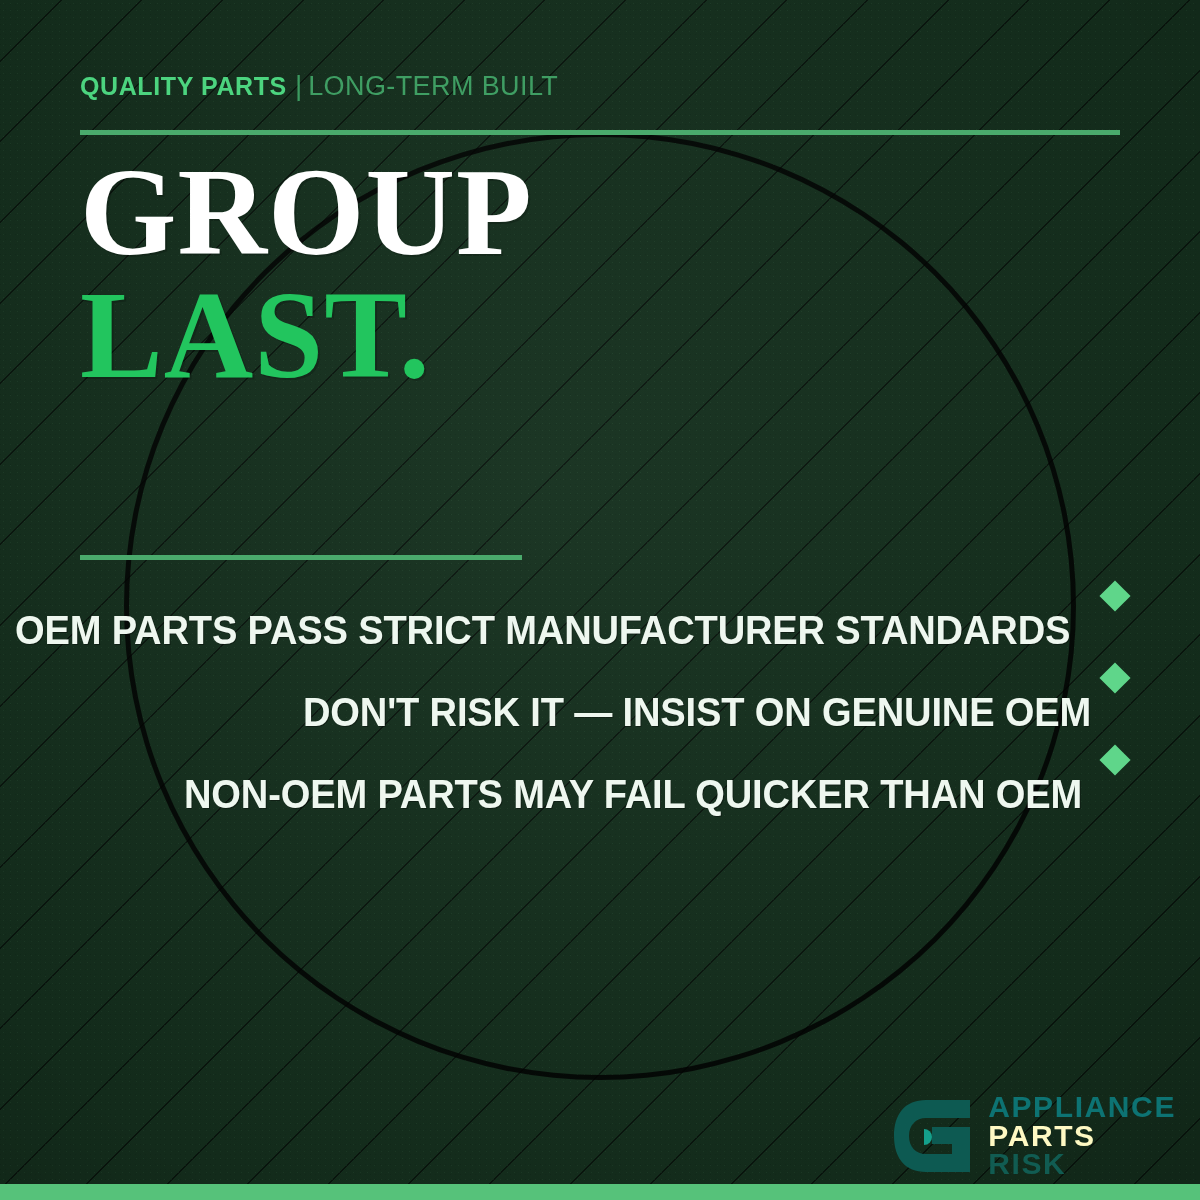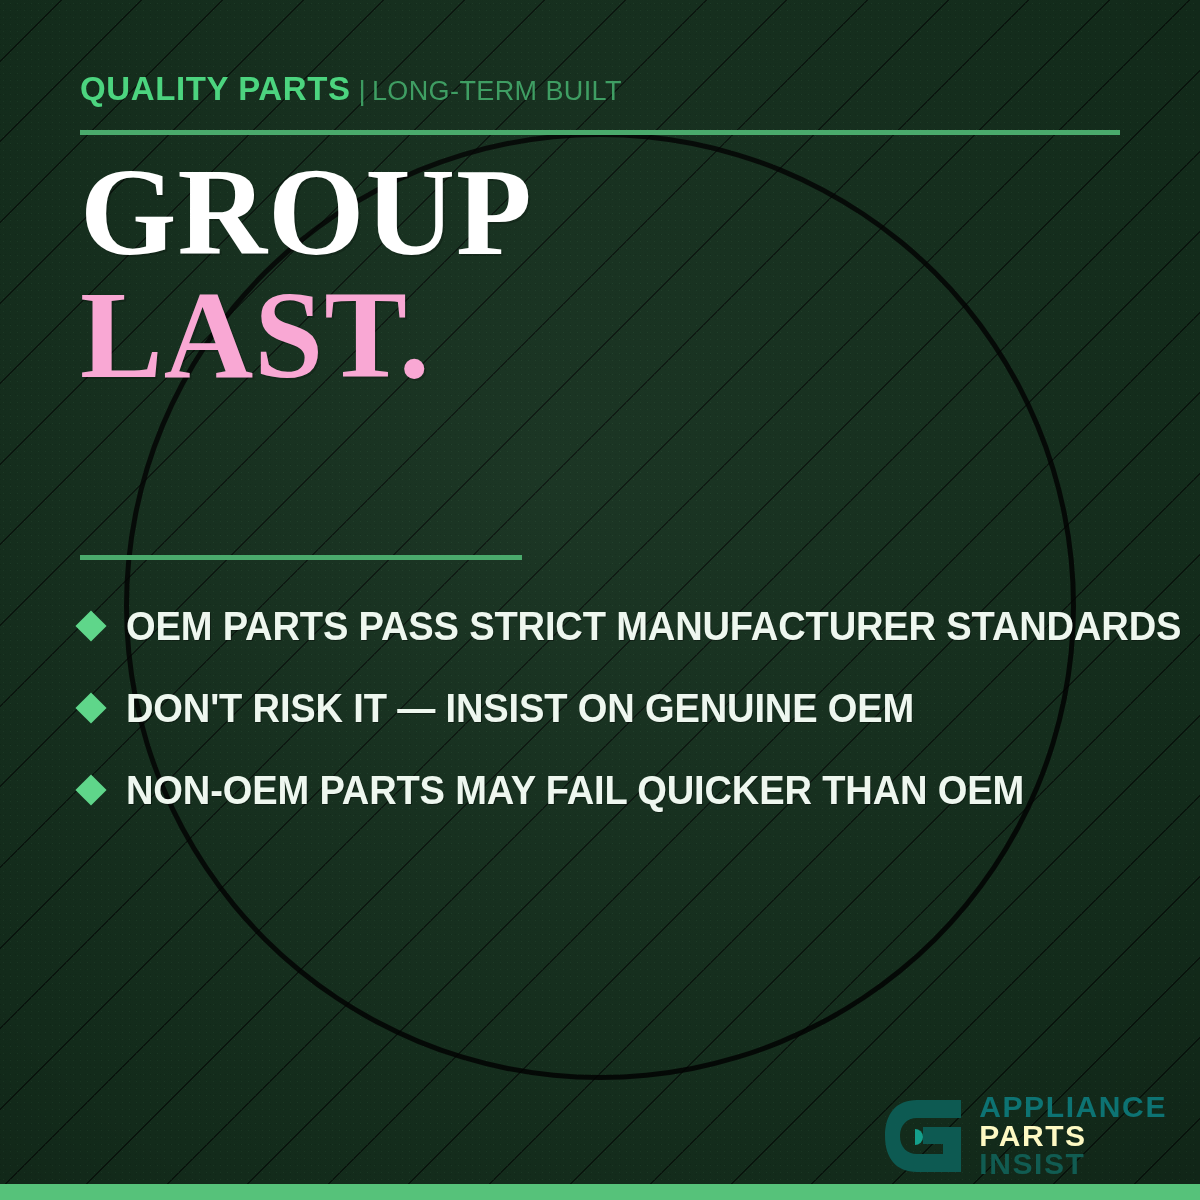--- a/index.html
+++ b/index.html
@@ -78,21 +78,21 @@
   }
 
   .eyebrow {
     position: absolute;
     left: 80px;
     top: 72px;
     white-space: nowrap;
     line-height: 1;
   }
   .eyebrow-main {
-    font-size: 33px;
+    font-size: 25px;
     font-weight: bold;
     letter-spacing: 0.6px;
     color: #4cd47f;
   }
   .eyebrow-sep {
     font-size: 28px;
     font-weight: normal;
     color: #3c9a60;
     margin: 0 6px 0 8px;
   }
@@ -118,42 +118,43 @@
     top: 152px;
     font-family: "Liberation Serif", "DejaVu Serif", serif;
     font-weight: bold;
     font-size: 124px;
     line-height: 0.99;
     letter-spacing: 1px;
     color: #ffffff;
     text-shadow: 2px 2px 0 rgba(0,0,0,0.18);
   }
   .headline .line { display: block; }
-  .headline .accent { color: #f9a8d4; }
+  .headline .accent { color: #22c55e; }
 
   .rule-short {
     position: absolute;
     left: 80px;
     top: 555px;
     width: 442px;
     height: 5px;
     background: #4aaa6c;
   }
 
   .bullets {
     position: absolute;
     left: 80px;
     top: 585px;
     width: 1070px;
   }
   .bullet-row {
     display: flex;
-    align-items: center;
+    align-items: flex-end;
     height: 82px;
     white-space: nowrap;
+    flex-direction: column;
   }
   .bullet-marker {
     width: 22px;
     height: 22px;
     min-width: 22px;
     background: #5fd68a;
     transform: rotate(45deg);
     margin-right: 24px;
   }
   .bullet-text {
@@ -163,21 +164,21 @@
     letter-spacing: -0.2px;
     color: #eef7ef;
     text-shadow: 1px 1px 0 rgba(0,0,0,0.35);
     transform: scaleX(0.93);
     transform-origin: left center;
   }
 
   
   .logo {
     position: absolute;
-    right: 33px;
+    right: 24px;
     bottom: 22px;
     display: flex;
     align-items: center;
     gap: 12px;
   }
   .logo-mark {
     width: 84px;
     height: 84px;
     display: block;
   }
@@ -234,20 +235,20 @@
     </div>
 
     <div class="logo">
       <svg class="logo-mark" viewBox="0 0 84 84">
         <path d="M78 6 L78 24 L34 24 C24 24 17 31 17 42 C17 53 24 60 34 60 L60 60 L60 50 L40 50 L40 33 L78 33 L78 78 L34 78 C13 78 2 64 2 42 C2 20 13 6 34 6 Z" fill="#0d5a52"></path>
         <path d="M32 35 A8 8 0 0 1 32 51 L32 35 Z" fill="#14a08c"></path>
       </svg>
       <div class="logo-words">
         <span class="logo-word-1">APPLIANCE</span>
         <span class="logo-word-2">PARTS</span>
-        <span class="logo-word-3">INSIST</span>
+        <span class="logo-word-3">RISK</span>
       </div>
     </div>
 
   </div>
 
   <div class="bottom-bar"></div>
 </div>
 
 </body></html>

